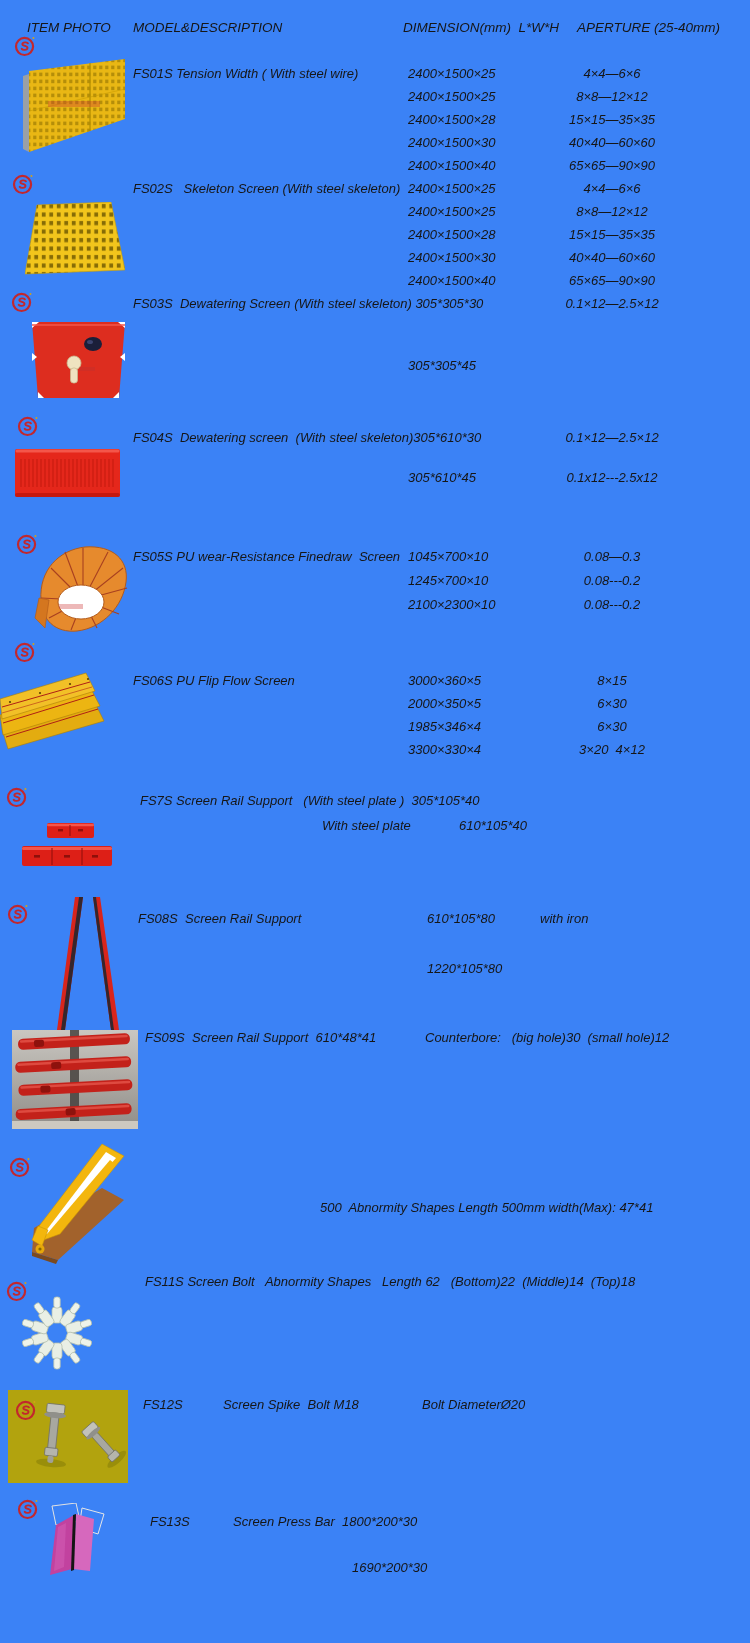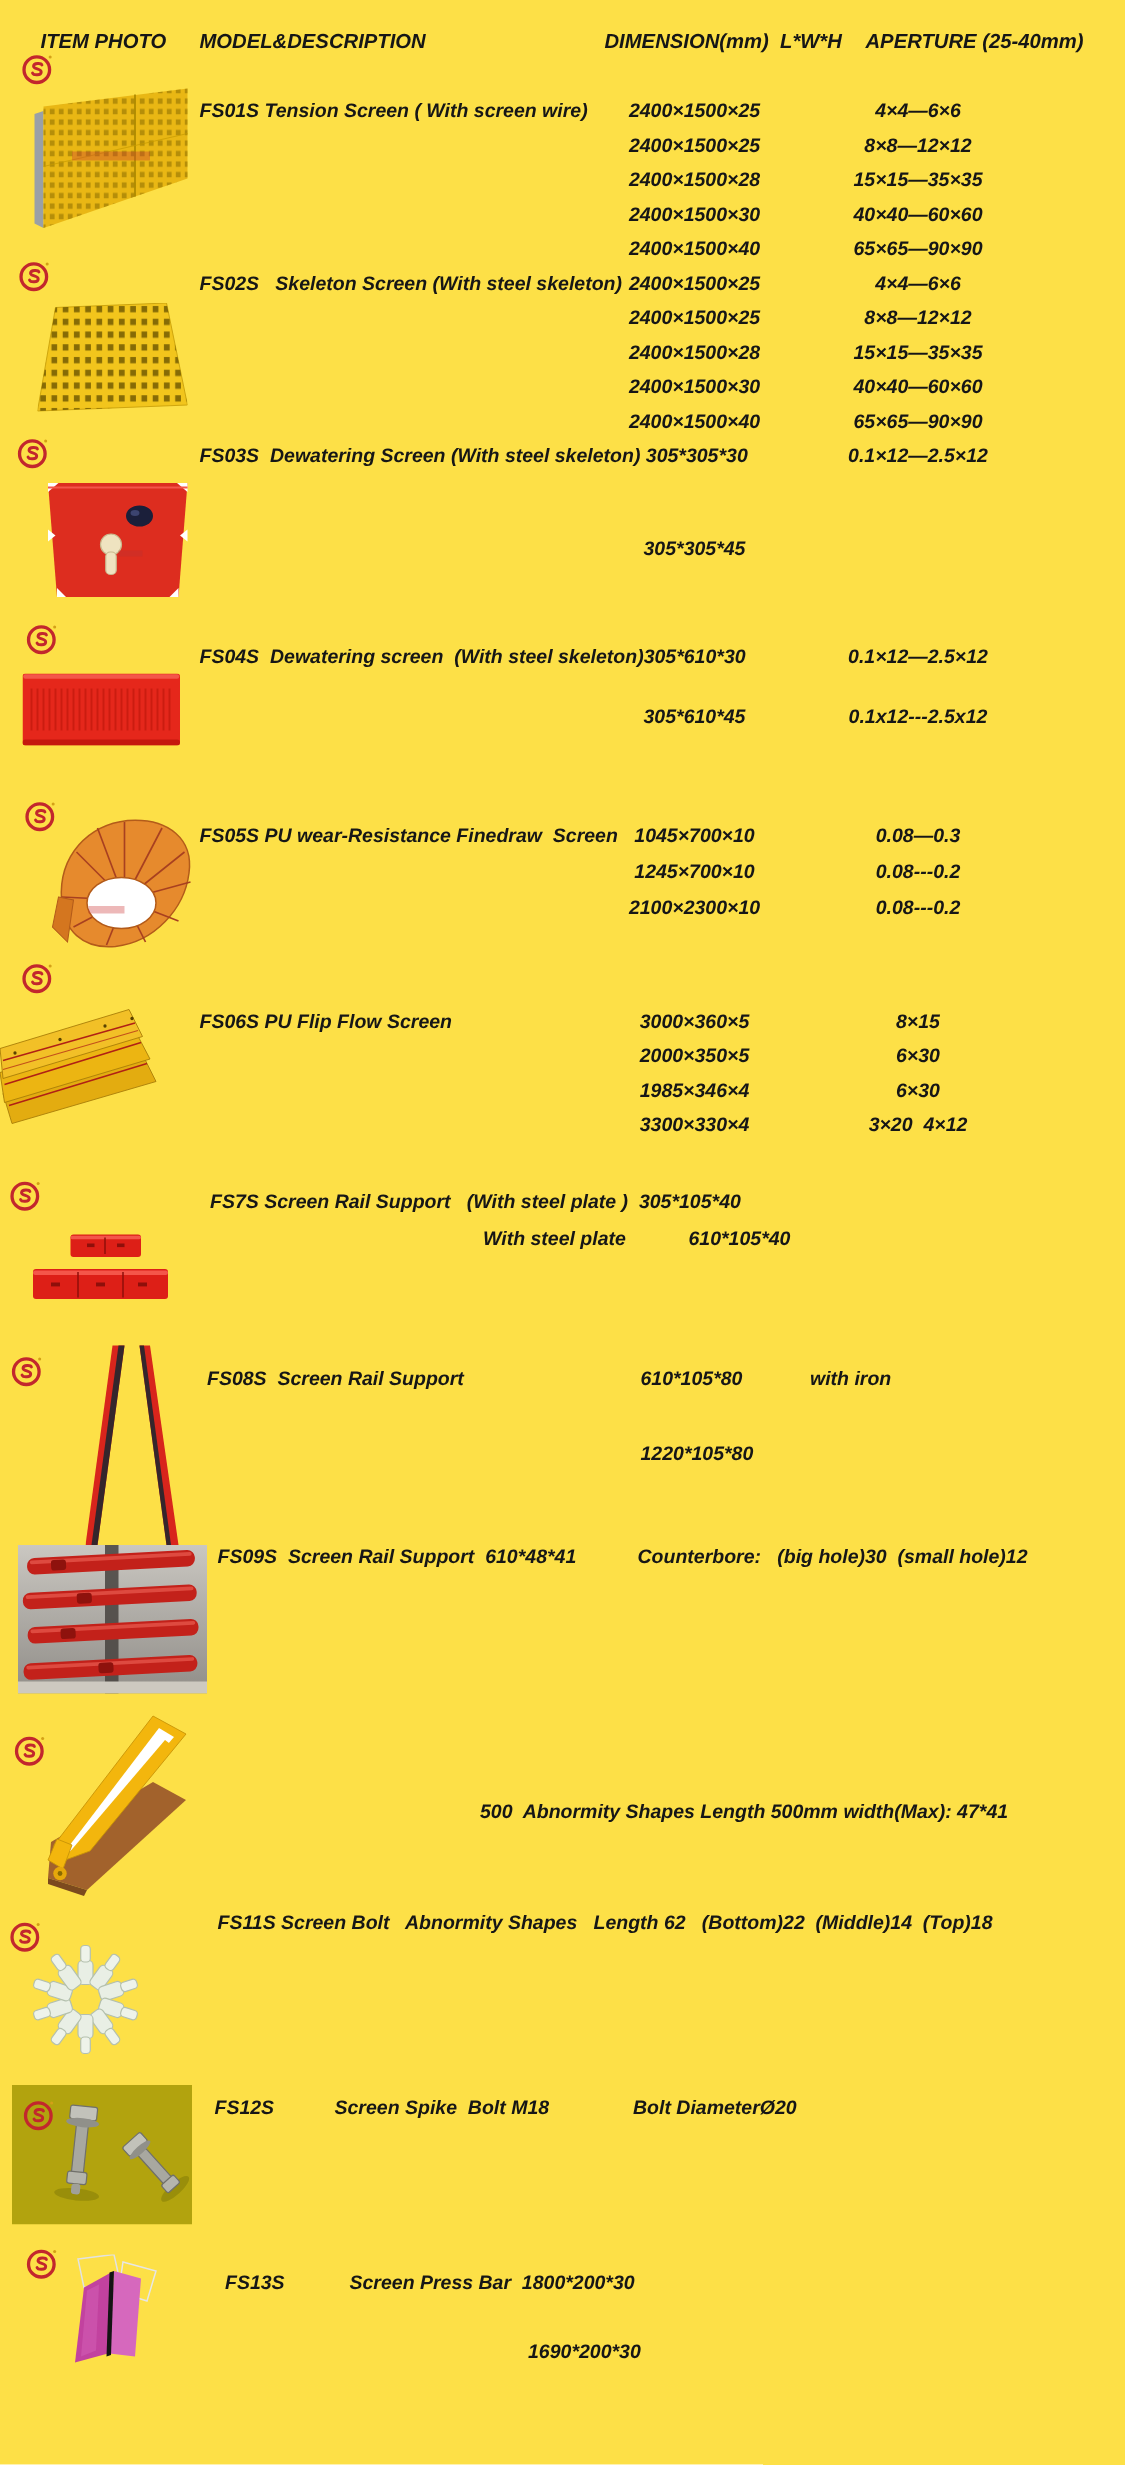--- a/index.html
+++ b/index.html
@@ -1,20 +1,20 @@
 <!DOCTYPE html>
 <html><head>
 <meta charset="utf-8">
 <style>
   html,body{margin:0;padding:0;background:#ffffff;}
-  .page{position:relative;width:750px;height:1643px;background:#fde047;overflow:hidden;
-        font-family:"Liberation Sans",sans-serif;font-style:italic;font-weight:700;color:#161616;}
+  .page{position:relative;width:750px;height:1643px;background:#3b82f6;overflow:hidden;
+        font-family:"Liberation Sans",sans-serif;font-style:italic;font-weight:400;color:#161616;}
   .t{position:absolute;white-space:pre;font-size:13px;line-height:15px;}
   .hd{font-size:13.5px;}
-  .dimcol{left:408px;width:110px;text-align:center;}
+  .dimcol{left:408px;width:110px;text-align:left;}
   .apcol{left:542px;width:140px;text-align:center;}
   .photo{position:absolute;}
   .logo{position:absolute;width:22px;height:22px;overflow:visible;}
 </style>
 </head>
 <body>
 
 <div class="page">
 
   <svg width="0" height="0" style="position:absolute" aria-hidden="true">
@@ -49,21 +49,21 @@
       <use href="#logo-sym"></use>
     </svg>
   <svg class="photo" style="left:20px;top:57px" width="106" height="96" viewBox="0 0 106 96">
     <polygon points="3,19 9,17 9,95 3,92" fill="#9aa0a6"></polygon>
     <polygon points="9,14 105,2 105,62 9,95" fill="#e9b714"></polygon>
     <polygon points="9,14 105,2 105,62 9,95" fill="url(#holes1)" opacity="0.55"></polygon>
     <line x1="70" y1="6" x2="70" y2="74" stroke="#b08c00" stroke-width="1.2"></line>
     <line x1="9" y1="54" x2="105" y2="32" stroke="#c79b00" stroke-width="0.8" opacity="0.7"></line>
     <rect x="28" y="44" width="52" height="6" fill="#cc3333" opacity="0.35"></rect>
   </svg>
-  <div class="t" style="left:133px;top:66px">FS01S Tension Screen ( With screen wire)</div>
+  <div class="t" style="left:133px;top:66px">FS01S Tension Width ( With steel wire)</div>
   <div class="t dimcol" style="top:66px">2400×1500×25</div>
   <div class="t apcol" style="top:66px">4×4—6×6</div>
   <div class="t dimcol" style="top:89px">2400×1500×25</div>
   <div class="t apcol" style="top:89px">8×8—12×12</div>
   <div class="t dimcol" style="top:112px">2400×1500×28</div>
   <div class="t apcol" style="top:112px">15×15—35×35</div>
   <div class="t dimcol" style="top:135px">2400×1500×30</div>
   <div class="t apcol" style="top:135px">40×40—60×60</div>
   <div class="t dimcol" style="top:158px">2400×1500×40</div>
   <div class="t apcol" style="top:158px">65×65—90×90</div>

